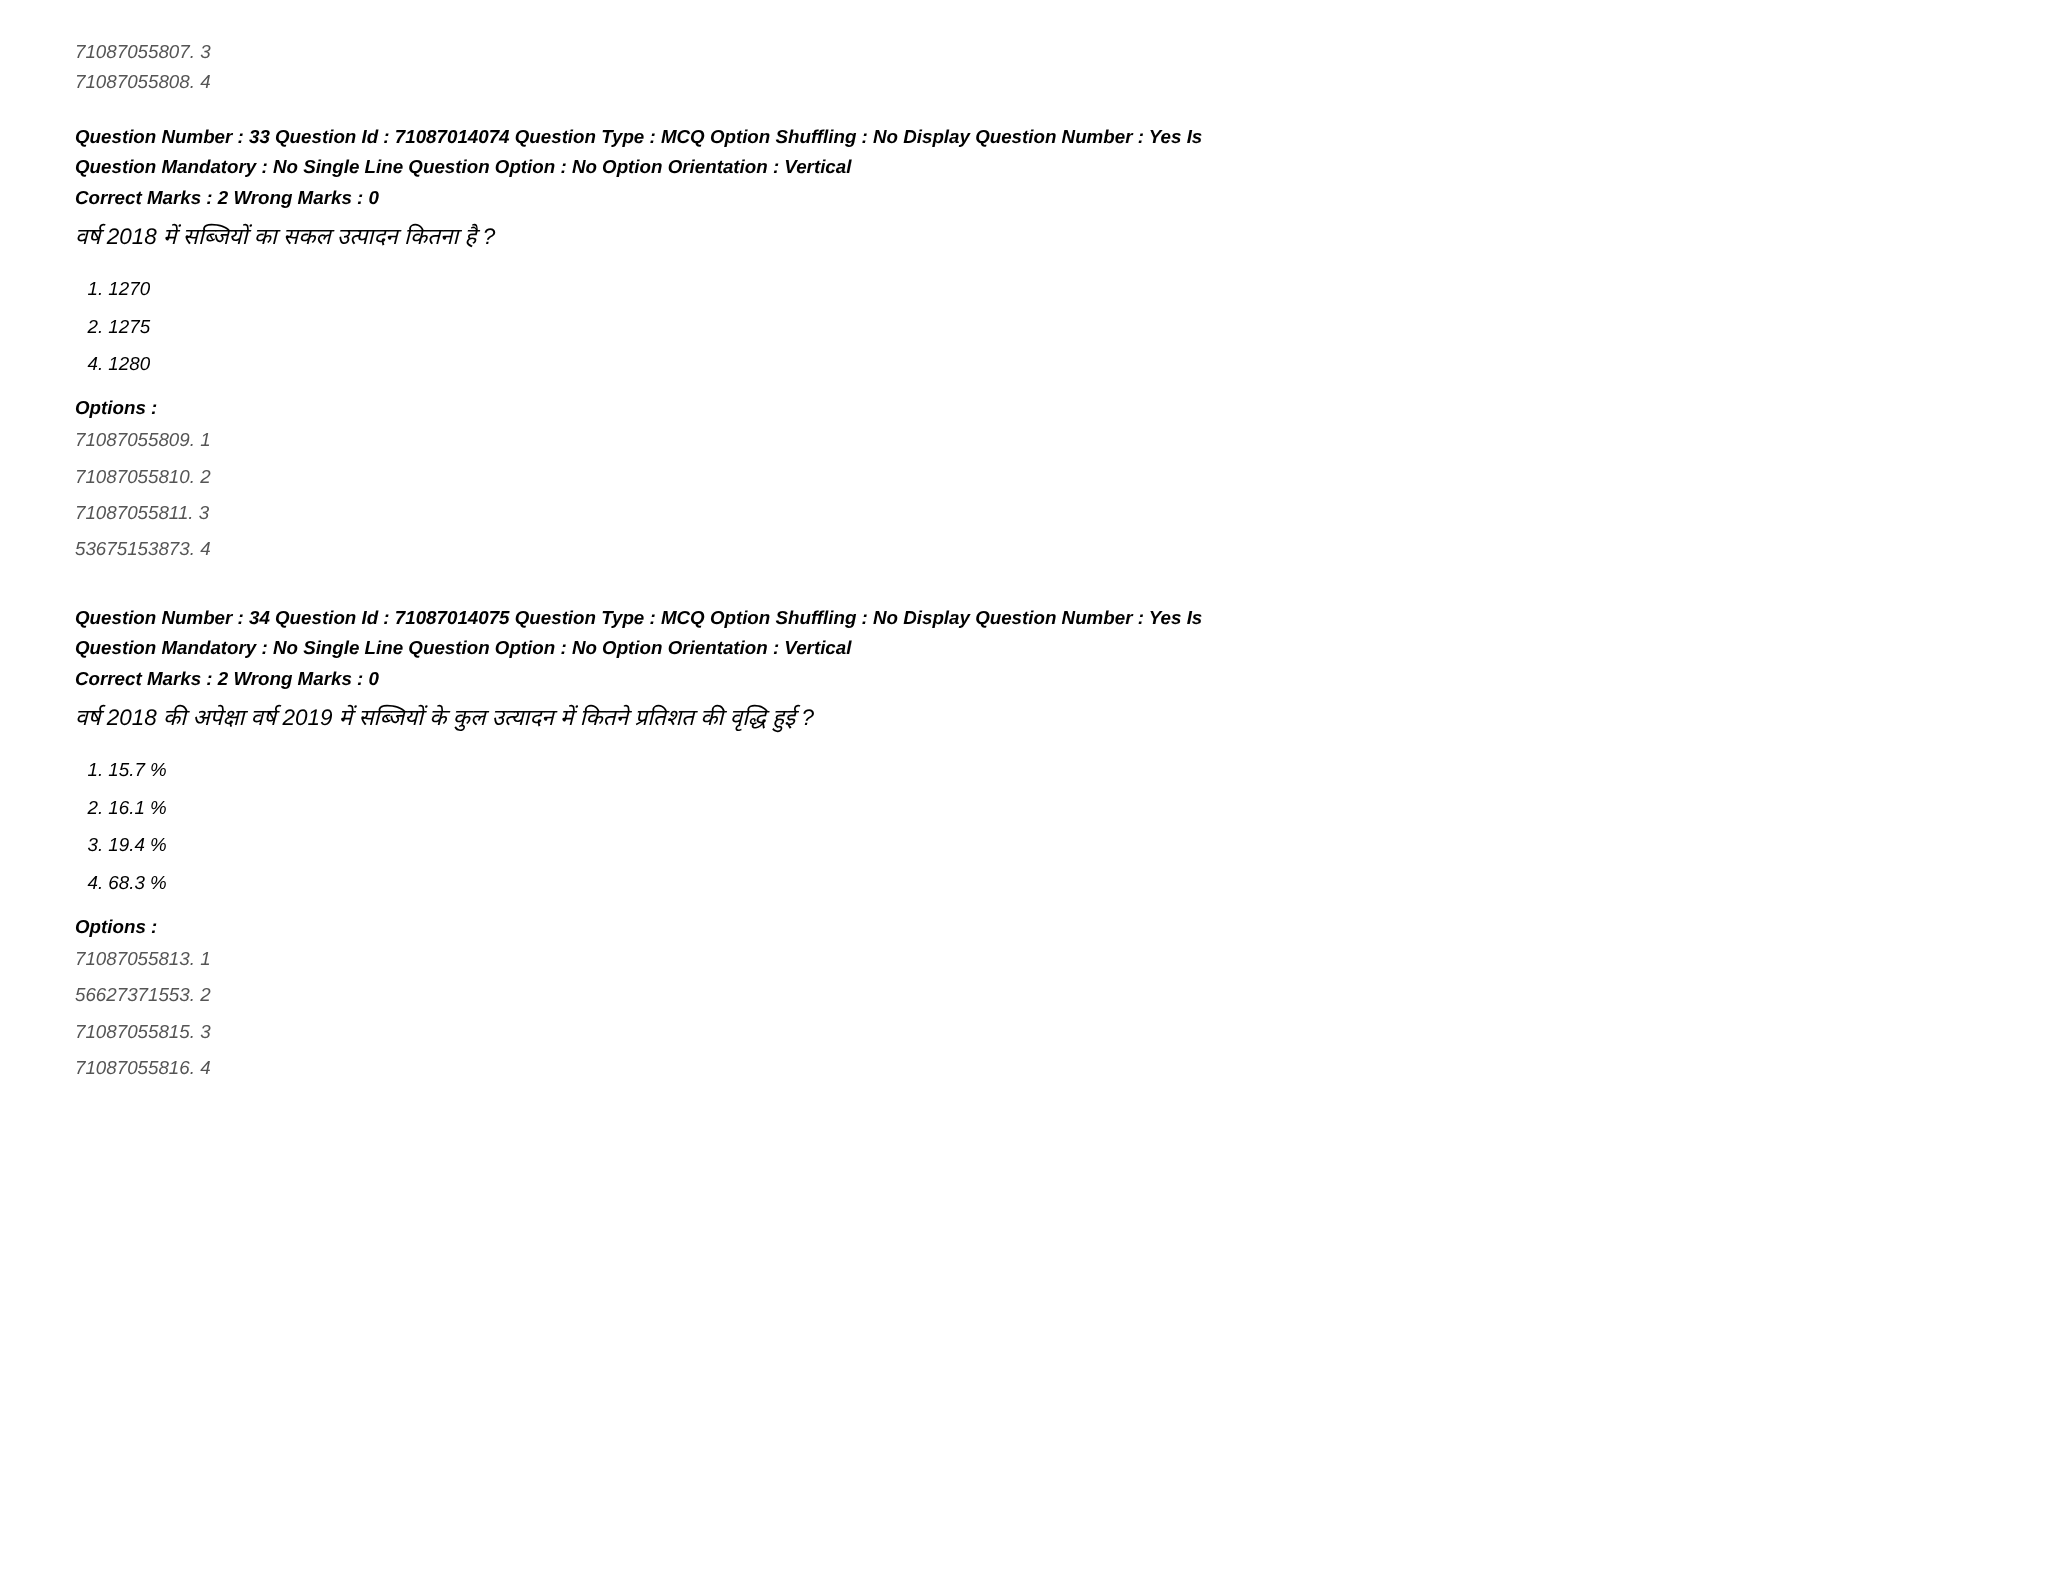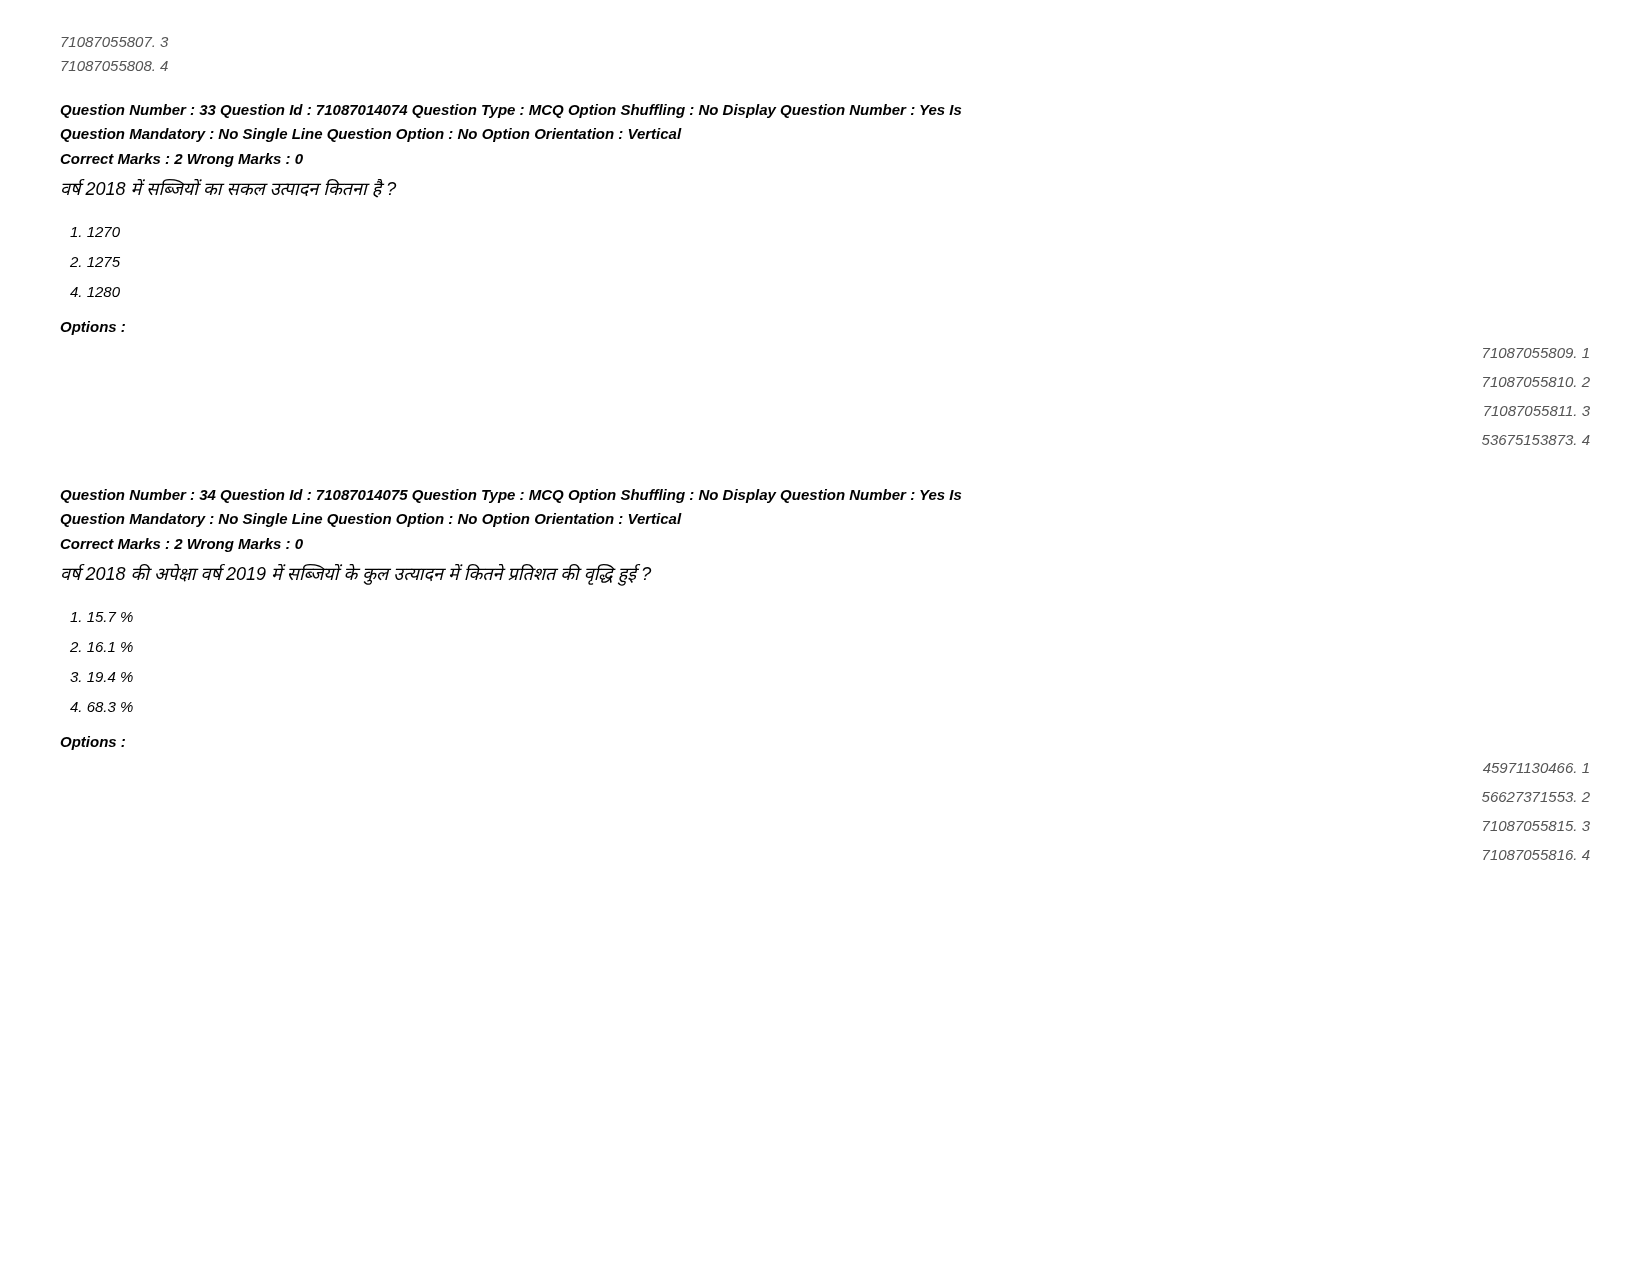--- a/index.html
+++ b/index.html
@@ -51,21 +51,20 @@
     .options-label {
       font-weight: bold;
       margin-bottom: 4px;
     }
     .option-ids {
       line-height: 1.8;
       color: #555;
     }
     .option-ids div {
       margin-bottom: 2px;
-      text-align: right;
     }
   </style>
 </head>
 <body>
 
 <div class="top-ids">
   <div>71087055807. 3</div>
   <div>71087055808. 4</div>
 </div>
 
@@ -98,18 +97,18 @@
   <div class="marks-line">Correct Marks : 2 Wrong Marks : 0</div>
   <div class="question-text">वर्ष 2018 की अपेक्षा वर्ष 2019 में सब्जियों के कुल उत्यादन में कितने प्रतिशत की वृद्धि हुई ?</div>
   <ul class="options-list">
     <li>1. 15.7 %</li>
     <li>2. 16.1 %</li>
     <li>3. 19.4 %</li>
     <li>4. 68.3 %</li>
   </ul>
   <div class="options-label">Options :</div>
   <div class="option-ids">
-    <div>45971130466. 1</div>
+    <div>71087055813. 1</div>
     <div>56627371553. 2</div>
     <div>71087055815. 3</div>
     <div>71087055816. 4</div>
   </div>
 </div>
 
 </body></html>

